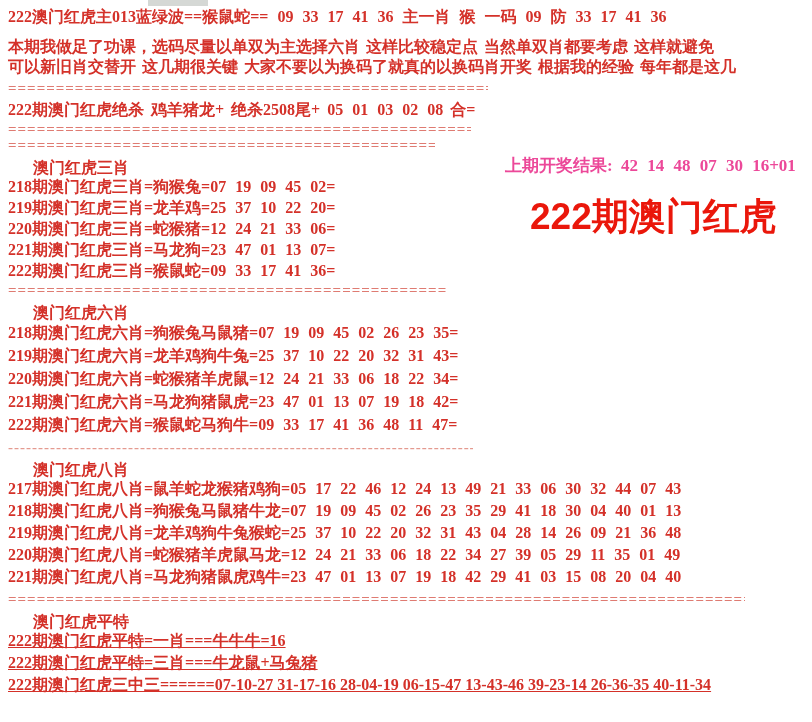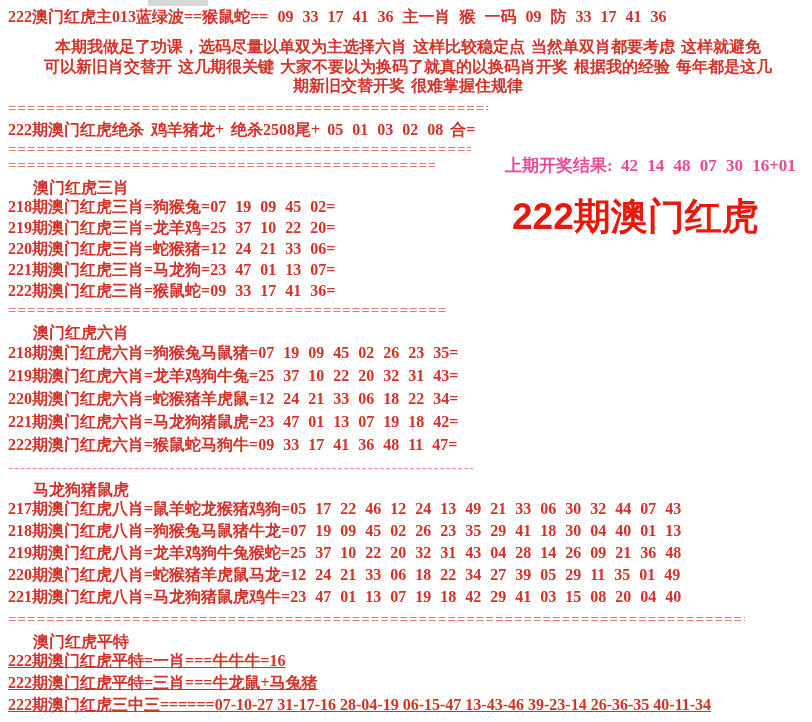--- a/index.html
+++ b/index.html
@@ -22,21 +22,20 @@
   .top-line{
     margin-top:8px;
     font-size:16px;line-height:17px;
     word-spacing:5px;
     white-space:nowrap;
   }
   .intro{
     margin-top:12px;
     font-size:16px;line-height:19.5px;
     word-spacing:2px;
-    text-align:center;
   }
   .divider{
     height:14px;line-height:14px;
     font-size:15px;
     color:#df7b72;
     letter-spacing:1px;
     overflow:hidden;white-space:nowrap;
   }
   .divider.dash{color:#e49a90;}
   .d1{width:480px;margin-top:5px;}
@@ -70,42 +69,41 @@
   .pingte .row-line{line-height:22px;text-decoration:underline;}
   .pingte .row-line:first-of-type{margin-top:8px;}
   .right-panel{position:absolute;left:0;top:0;width:812px;height:0;}
   .last-draw{
     position:absolute;left:505px;top:156px;
     font-size:17px;line-height:19px;
     white-space:nowrap;word-spacing:4px;
     color:#ec4899;
   }
   .big-title{
-    position:absolute;left:512px;top:196px;
+    position:absolute;left:530px;top:196px;
     font-size:37px;line-height:42px;
     font-family:"Liberation Sans","DejaVu Sans",sans-serif;
     font-weight:bold;
     color:#ea170b;
     white-space:nowrap;
   }
 </style>
 </head>
 <body>
 
 <div class="page">
   <div class="artifact"></div>
 
   <div class="col">
 
     <div class="top-line">222澳门红虎主013蓝绿波==猴鼠蛇== 09 33 17 41 36 主一肖  猴 一码 09 防 33 17 41 36</div>
 
     <div class="intro">
       <div>本期我做足了功课，选码尽量以单双为主选择六肖 这样比较稳定点 当然单双肖都要考虑 这样就避免</div>
       <div>可以新旧肖交替开 这几期很关键 大家不要以为换码了就真的以换码肖开奖 根据我的经验 每年都是这几</div>
-      <div>期新旧交替开奖 很难掌握住规律</div>
     </div>
 
     <div class="divider d1">======================================================================================================================</div>
 
     <div class="juesha"><span>222期澳门红虎绝杀 鸡羊猪龙+ 绝杀2508尾+</span> <span class="nums">05 01 03 02 08</span> <span>合=</span></div>
 
     <div class="divider d2">======================================================================================================================</div>
     <div class="divider d3">======================================================================================================================</div>
 
     <div class="sec3">
@@ -124,21 +122,21 @@
       <div class="row-line"><span>218期澳门红虎六肖=狗猴兔马鼠猪=</span><span class="nums">07 19 09 45 02 26 23 35</span><span>=</span></div>
       <div class="row-line"><span>219期澳门红虎六肖=龙羊鸡狗牛兔=</span><span class="nums">25 37 10 22 20 32 31 43</span><span>=</span></div>
       <div class="row-line"><span>220期澳门红虎六肖=蛇猴猪羊虎鼠=</span><span class="nums">12 24 21 33 06 18 22 34</span><span>=</span></div>
       <div class="row-line"><span>221期澳门红虎六肖=马龙狗猪鼠虎=</span><span class="nums">23 47 01 13 07 19 18 42</span><span>=</span></div>
       <div class="row-line"><span>222期澳门红虎六肖=猴鼠蛇马狗牛=</span><span class="nums">09 33 17 41 36 48 11 47</span><span>=</span></div>
     </div>
 
     <div class="divider dash d5">------------------------------------------------------------------------------------------------------------------------------------------------</div>
 
     <div class="sec8">
-      <div class="sec-title">马龙狗猪鼠虎</div>
+      <div class="sec-title">澳门红虎八肖</div>
       <div class="row-line"><span>217期澳门红虎八肖=鼠羊蛇龙猴猪鸡狗=</span><span class="nums">05 17 22 46 12 24 13 49 21 33 06 30 32 44 07 43</span></div>
       <div class="row-line"><span>218期澳门红虎八肖=狗猴兔马鼠猪牛龙=</span><span class="nums">07 19 09 45 02 26 23 35 29 41 18 30 04 40 01 13</span></div>
       <div class="row-line"><span>219期澳门红虎八肖=龙羊鸡狗牛兔猴蛇=</span><span class="nums">25 37 10 22 20 32 31 43 04 28 14 26 09 21 36 48</span></div>
       <div class="row-line"><span>220期澳门红虎八肖=蛇猴猪羊虎鼠马龙=</span><span class="nums">12 24 21 33 06 18 22 34 27 39 05 29 11 35 01 49</span></div>
       <div class="row-line"><span>221期澳门红虎八肖=马龙狗猪鼠虎鸡牛=</span><span class="nums">23 47 01 13 07 19 18 42 29 41 03 15 08 20 04 40</span></div>
     </div>
 
     <div class="divider d6">======================================================================================================================</div>
 
     <div class="pingte">

